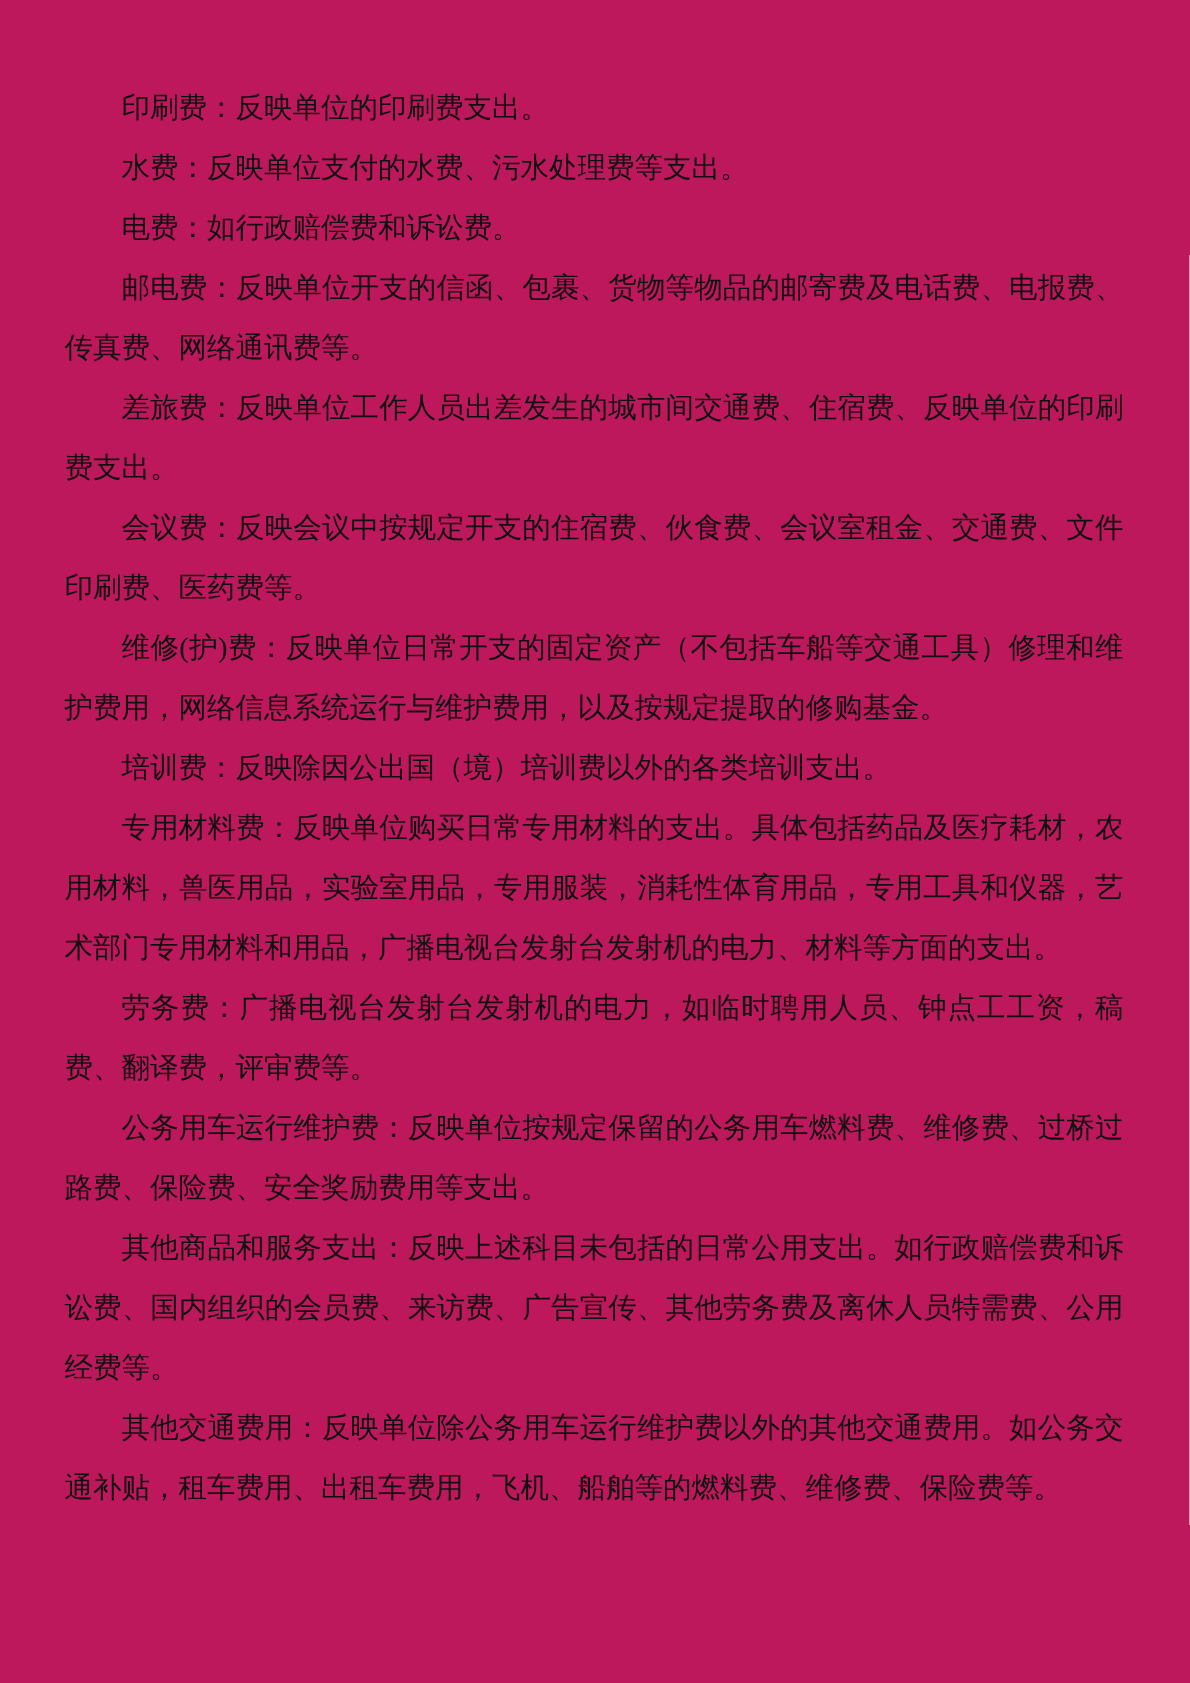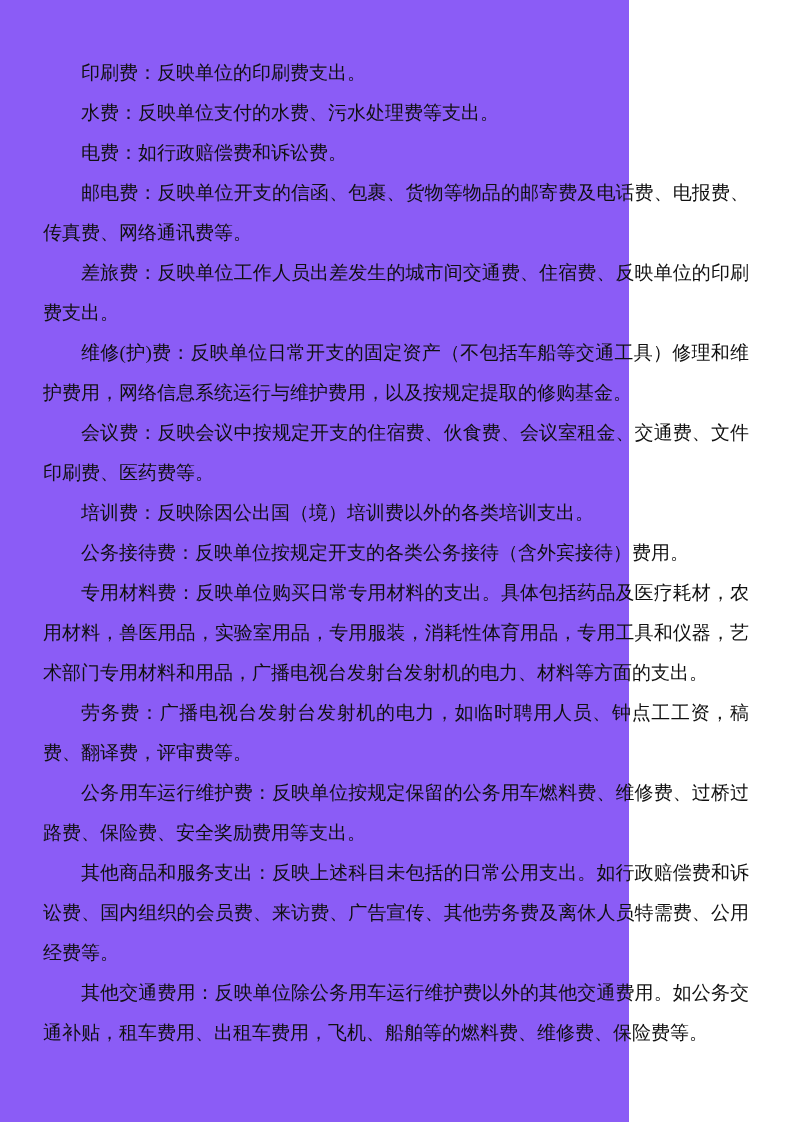--- a/index.html
+++ b/index.html
@@ -8,23 +8,23 @@
     background: #ffffff;
   }
   body {
     width: 793px;
     height: 1122px;
     overflow: hidden;
     font-family: "Liberation Serif", "DejaVu Serif", serif;
   }
   .page {
     position: relative;
-    width: 629px;
+    width: 793px;
     height: 1122px;
-    background: #8b5cf6;
+    background: #be185d;
   }
   .text-block {
     position: absolute;
     left: 43px;
     top: 53px;
     width: 706px;
   }
   .para {
     margin: 0;
     padding: 0;
@@ -40,23 +40,22 @@
 </head>
 <body>
 
 <div class="page">
   <div class="text-block">
     <p class="para">印刷费：反映单位的印刷费支出。</p>
     <p class="para">水费：反映单位支付的水费、污水处理费等支出。</p>
     <p class="para">电费：如行政赔偿费和诉讼费。</p>
     <p class="para">邮电费：反映单位开支的信函、包裹、货物等物品的邮寄费及电话费、电报费、传真费、网络通讯费等。</p>
     <p class="para">差旅费：反映单位工作人员出差发生的城市间交通费、住宿费、反映单位的印刷费支出。</p>
+    <p class="para">会议费：反映会议中按规定开支的住宿费、伙食费、会议室租金、交通费、文件印刷费、医药费等。</p>
     <p class="para">维修(护)费：反映单位日常开支的固定资产（不包括车船等交通工具）修理和维护费用，网络信息系统运行与维护费用，以及按规定提取的修购基金。</p>
-    <p class="para">会议费：反映会议中按规定开支的住宿费、伙食费、会议室租金、交通费、文件印刷费、医药费等。</p>
     <p class="para">培训费：反映除因公出国（境）培训费以外的各类培训支出。</p>
-    <p class="para">公务接待费：反映单位按规定开支的各类公务接待（含外宾接待）费用。</p>
     <p class="para">专用材料费：反映单位购买日常专用材料的支出。具体包括药品及医疗耗材，农用材料，兽医用品，实验室用品，专用服装，消耗性体育用品，专用工具和仪器，艺术部门专用材料和用品，广播电视台发射台发射机的电力、材料等方面的支出。</p>
     <p class="para">劳务费：广播电视台发射台发射机的电力，如临时聘用人员、钟点工工资，稿费、翻译费，评审费等。</p>
     <p class="para">公务用车运行维护费：反映单位按规定保留的公务用车燃料费、维修费、过桥过路费、保险费、安全奖励费用等支出。</p>
     <p class="para">其他商品和服务支出：反映上述科目未包括的日常公用支出。如行政赔偿费和诉讼费、国内组织的会员费、来访费、广告宣传、其他劳务费及离休人员特需费、公用经费等。</p>
     <p class="para">其他交通费用：反映单位除公务用车运行维护费以外的其他交通费用。如公务交通补贴，租车费用、出租车费用，飞机、船舶等的燃料费、维修费、保险费等。</p>
   </div>
 </div>
 
 </body></html>

